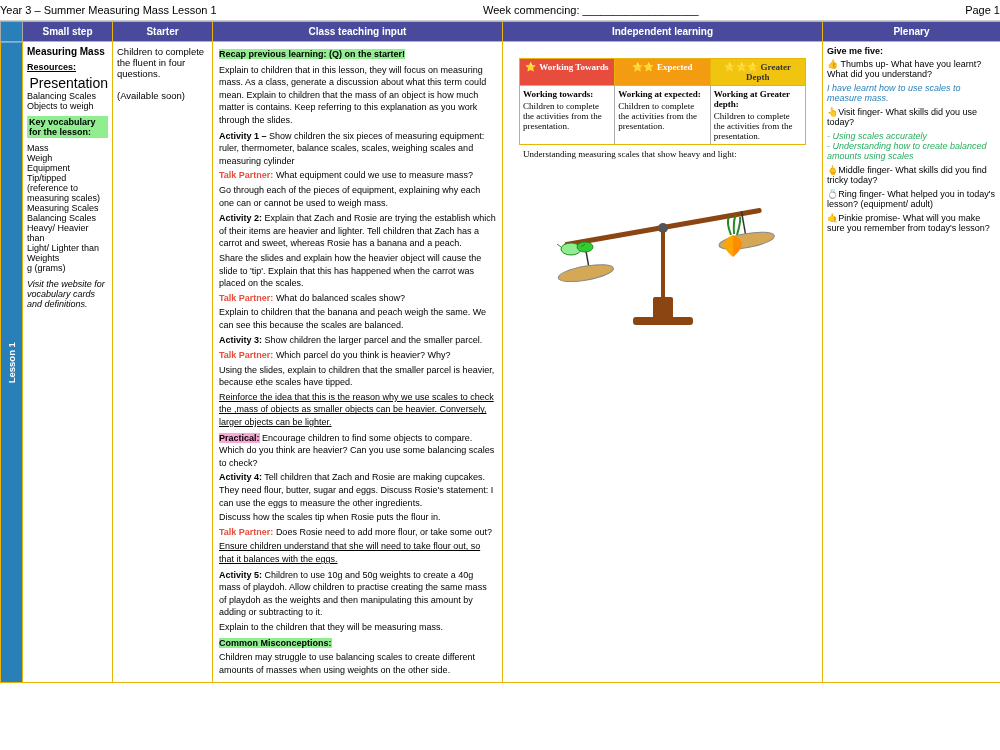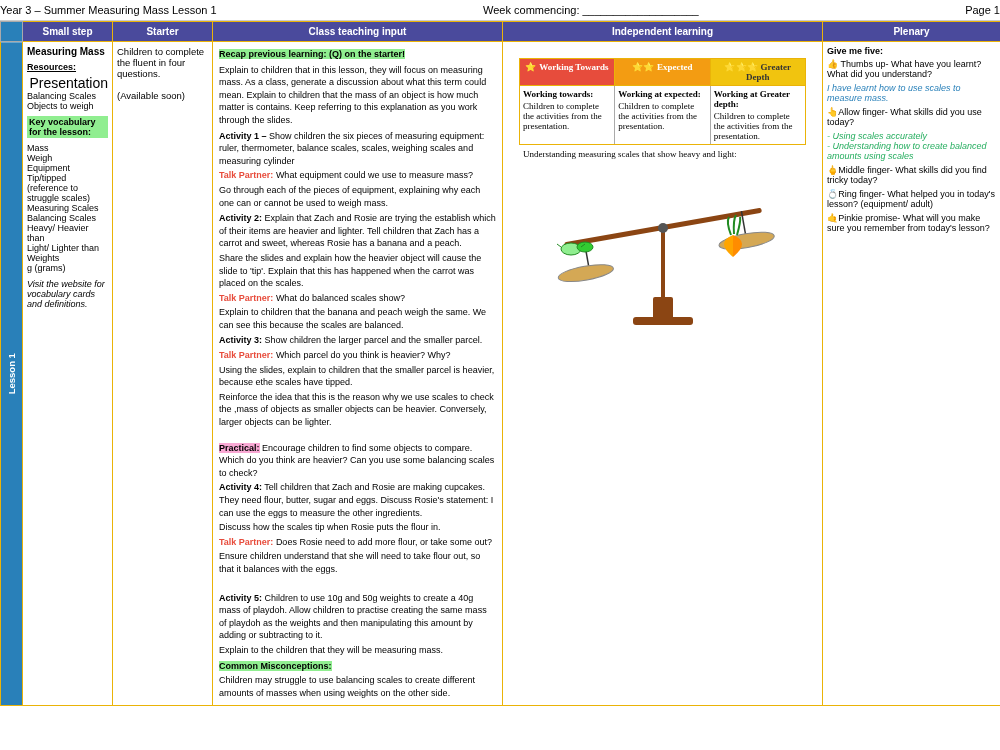--- a/index.html
+++ b/index.html
@@ -150,21 +150,21 @@
           <div style="font-size:14px;text-align:right;">Presentation</div>
           <div style="font-size:9px;">Balancing Scales</div>
           <div style="font-size:9px; margin-bottom:5px;">Objects to weigh</div>
 
           <div class="vocab-highlight" style="margin-bottom:5px; font-size:9px;">Key vocabulary for the lesson:</div>
 
           <div style="font-size:9px; margin-top:3px;">
             <div>Mass</div>
             <div>Weigh</div>
             <div>Equipment</div>
-            <div>Tip/tipped (reference to struggle scales)</div>
+            <div>Tip/tipped (reference to measuring scales)</div>
             <div>Measuring Scales</div>
             <div>Balancing Scales</div>
             <div>Heavy/ Heavier than</div>
             <div>Light/ Lighter than</div>
             <div>Weights</div>
             <div>g (grams)</div>
           </div>
 
           <div style="font-size:9px; margin-top:6px; font-style:italic;">Visit the website for vocabulary cards and definitions.</div>
         </td>
@@ -205,37 +205,37 @@
 
           <div style="margin-bottom:2px;">
             <strong>Activity 3:</strong>
             <span>Show children the larger parcel and the smaller parcel.</span>
           </div>
           <div style="margin-bottom:2px;">
             <span class="talk-partner">Talk Partner:</span>
             <span> Which parcel do you think is heavier? Why?</span>
           </div>
           <div style="margin-bottom:2px;">Using the slides, explain to children that the smaller parcel is heavier, because ethe scales have tipped.</div>
-          <div style="margin-bottom:13px;">Reinforce the idea that this is the reason why we use scales to check the ,mass of objects as smaller objects can be heavier. Conversely, larger objects can be lighter.</div>
+          <div style="margin-bottom:3px;text-decoration:underline;">Reinforce the idea that this is the reason why we use scales to check the ,mass of objects as smaller objects can be heavier. Conversely, larger objects can be lighter.</div>
 
           <div style="margin-bottom:2px;">
             <span class="practical-highlight">Practical:</span>
             <span>Encourage children to find some objects to compare. Which do you think are heavier? Can you use some balancing scales to check?</span>
           </div>
 
           <div style="margin-bottom:2px;">
             <strong>Activity 4:</strong>
             <span>Tell children that Zach and Rosie are making cupcakes. They need flour, butter, sugar and eggs. Discuss Rosie's statement: I can use the eggs to measure the other ingredients.</span>
           </div>
           <div style="margin-bottom:2px;">Discuss how the scales tip when Rosie puts the flour in.</div>
           <div style="margin-bottom:2px;">
             <span class="talk-partner">Talk Partner:</span>
             <span> Does Rosie need to add more flour, or take some out?</span>
           </div>
-          <div style="margin-bottom:16px;">Ensure children understand that she will need to take flour out, so that it balances with the eggs.</div>
+          <div style="margin-bottom:3px;text-decoration:underline;">Ensure children understand that she will need to take flour out, so that it balances with the eggs.</div>
 
           <div style="margin-bottom:2px;">
             <strong>Activity 5:</strong>
             <span>Children to use 10g and 50g weights to create a 40g mass of playdoh. Allow children to practise creating the same mass of playdoh as the weights and then manipulating this amount by adding or subtracting to it.</span>
           </div>
           <div style="margin-bottom:3px;">Explain to the children that they will be measuring mass.</div>
 
           <div style="margin-bottom:2px;">
             <span class="misconceptions-highlight">Common Misconceptions:</span>
           </div>
@@ -319,21 +319,21 @@
           <div style="font-weight:bold; margin-bottom:3px;">Give me five:</div>
 
           <div class="plenary-item">
             <span>👍 Thumbs up-</span>
             <span>What have you learnt? What did you understand?</span>
           </div>
 
           <div style="color:#2980b9; font-style:italic; margin-bottom:4px; font-size:9px;">I have learnt how to use scales to measure mass.</div>
 
           <div class="plenary-item">
-            <span>👆Allow finger-</span>
+            <span>👆Visit finger-</span>
             <span>What skills did you use today?</span>
           </div>
 
           <div style="color:#27ae60; font-style:italic; margin-bottom:4px; font-size:9px;">
             <div>- Using scales accurately</div>
             <div>- Understanding how to create balanced amounts using scales</div>
           </div>
 
           <div class="plenary-item">
             <span>🖕Middle finger-</span>

